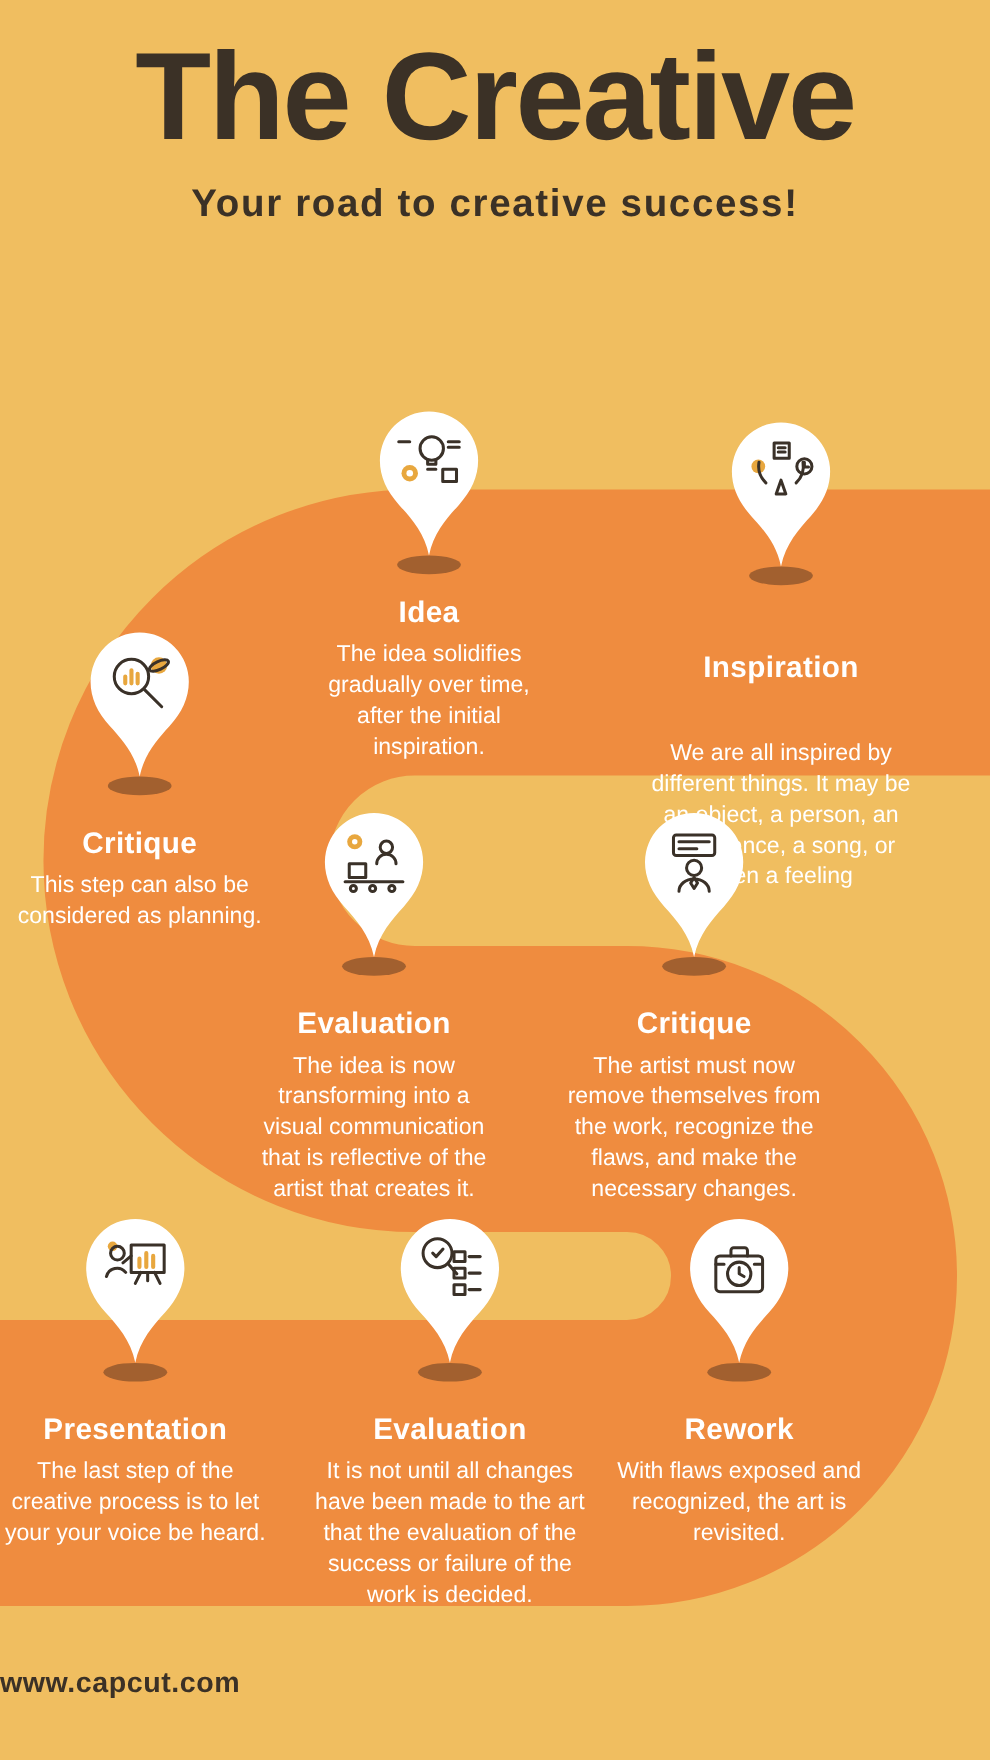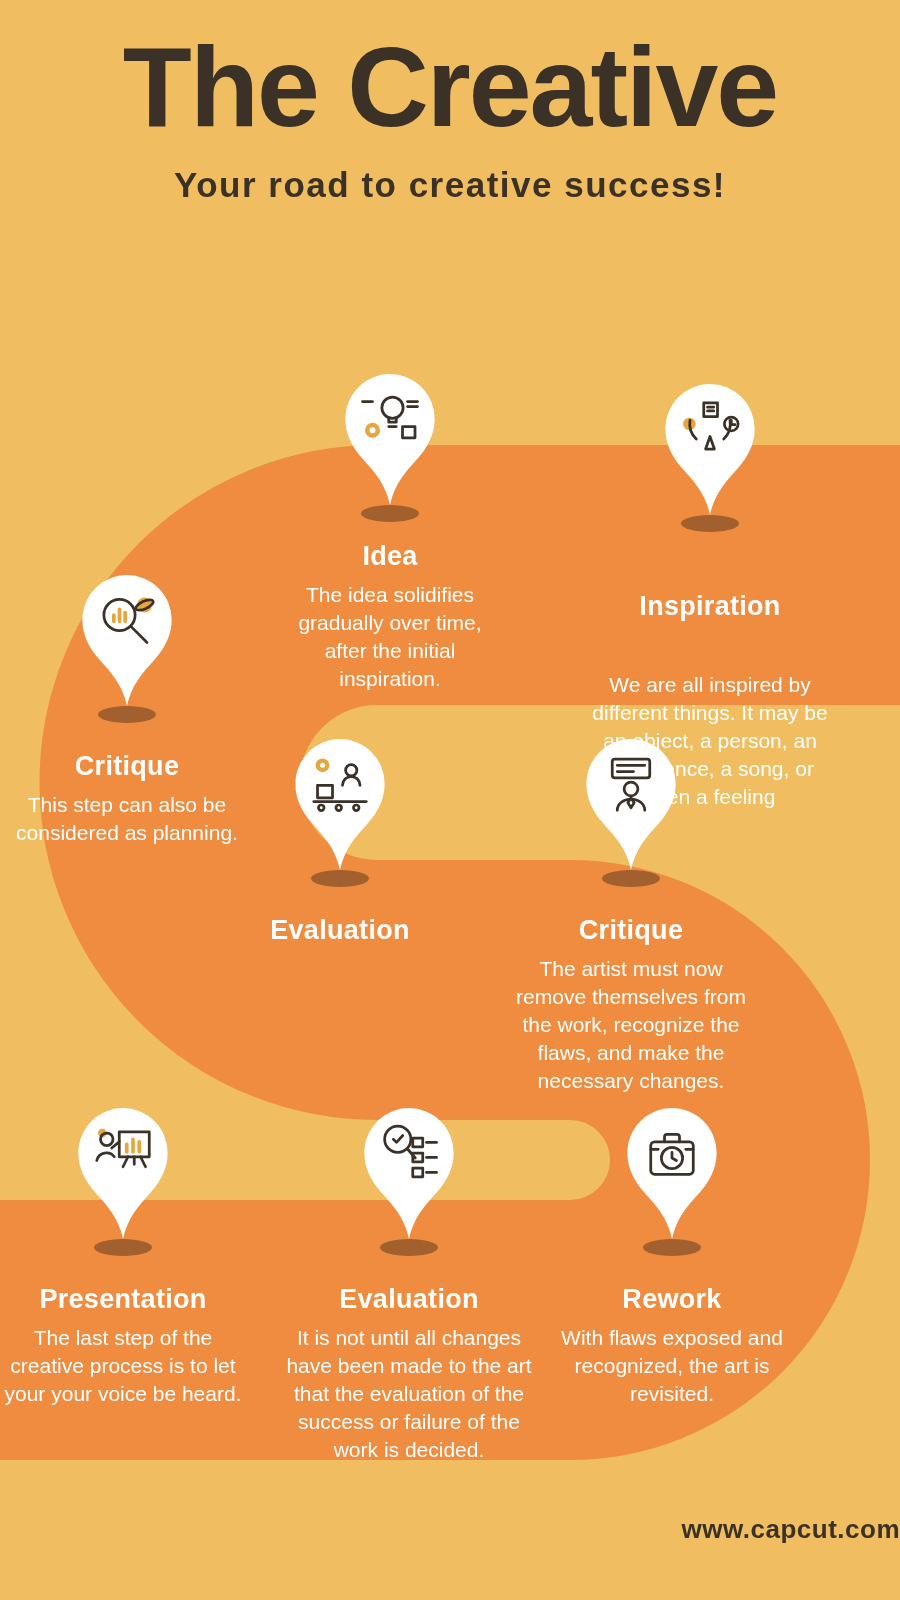--- a/index.html
+++ b/index.html
@@ -52,21 +52,21 @@
   .st-research     { left: 10px;  top: 573px;  width: 234px; }
   .st-production   { left: 224px; top: 737px;  width: 232px; }
   .st-critique     { left: 504px; top: 737px;  width: 254px; }
   .st-presentation { left: 2px;   top: 1106px; width: 242px; }
   .st-evaluation   { left: 283px; top: 1106px; width: 252px; }
   .st-rework       { left: 556px; top: 1106px; width: 232px; }
 
   
   .footer {
     position: absolute; left: 0; bottom: 55px; width: 100%;
-    text-align: right; font-size: 26px; font-weight: 800;
+    text-align: left; font-size: 26px; font-weight: 800;
     color: #3B3126; letter-spacing: .5px; z-index: 3;
   }
 
   
   .ic { stroke: #3A3128; stroke-width: 2.2; fill: none; stroke-linecap: round; stroke-linejoin: round; }
   .ic-acc { stroke: #E8A73E; stroke-width: 3; fill: none; stroke-linecap: round; }
 </style>
 </head>
 <body>
 
@@ -151,20 +151,21 @@
         <circle class="ic" cx="33" cy="13" r="4.5"></circle>
         <path class="ic" d="M26 25 a7 7 0 0 1 14 0"></path>
         <rect class="ic" x="6" y="25" width="12" height="10" fill="#E8A73E"></rect>
         <path class="ic" d="M3 38 h42"></path>
         <circle class="ic" cx="9" cy="43" r="2.2"></circle>
           <circle class="ic" cx="23" cy="43" r="2.2"></circle>
           <circle class="ic" cx="37" cy="43" r="2.2"></circle>
       </svg>
     </div>
     <h3>Evaluation</h3>
+    <p>The idea is now transforming into a visual communication that is reflective of the artist that creates it.</p>
   </div>
 
   <div class="station st-critique">
     <div class="pin-area">
       <div class="pin-shadow"></div>
       <svg class="pin" viewBox="0 0 100 130">
         <path d="M50 128 C46 108 34 95 24 84 C13 72 7 59 7 45 A43 43 0 0 1 93 45 C93 59 87 72 76 84 C66 95 54 108 50 128 Z" fill="#FFFFFF"></path>
       </svg>
       <svg class="icon" viewBox="0 0 48 48">
         <rect class="ic" x="9" y="4" width="30" height="15" rx="2" fill="#E8A73E"></rect>

